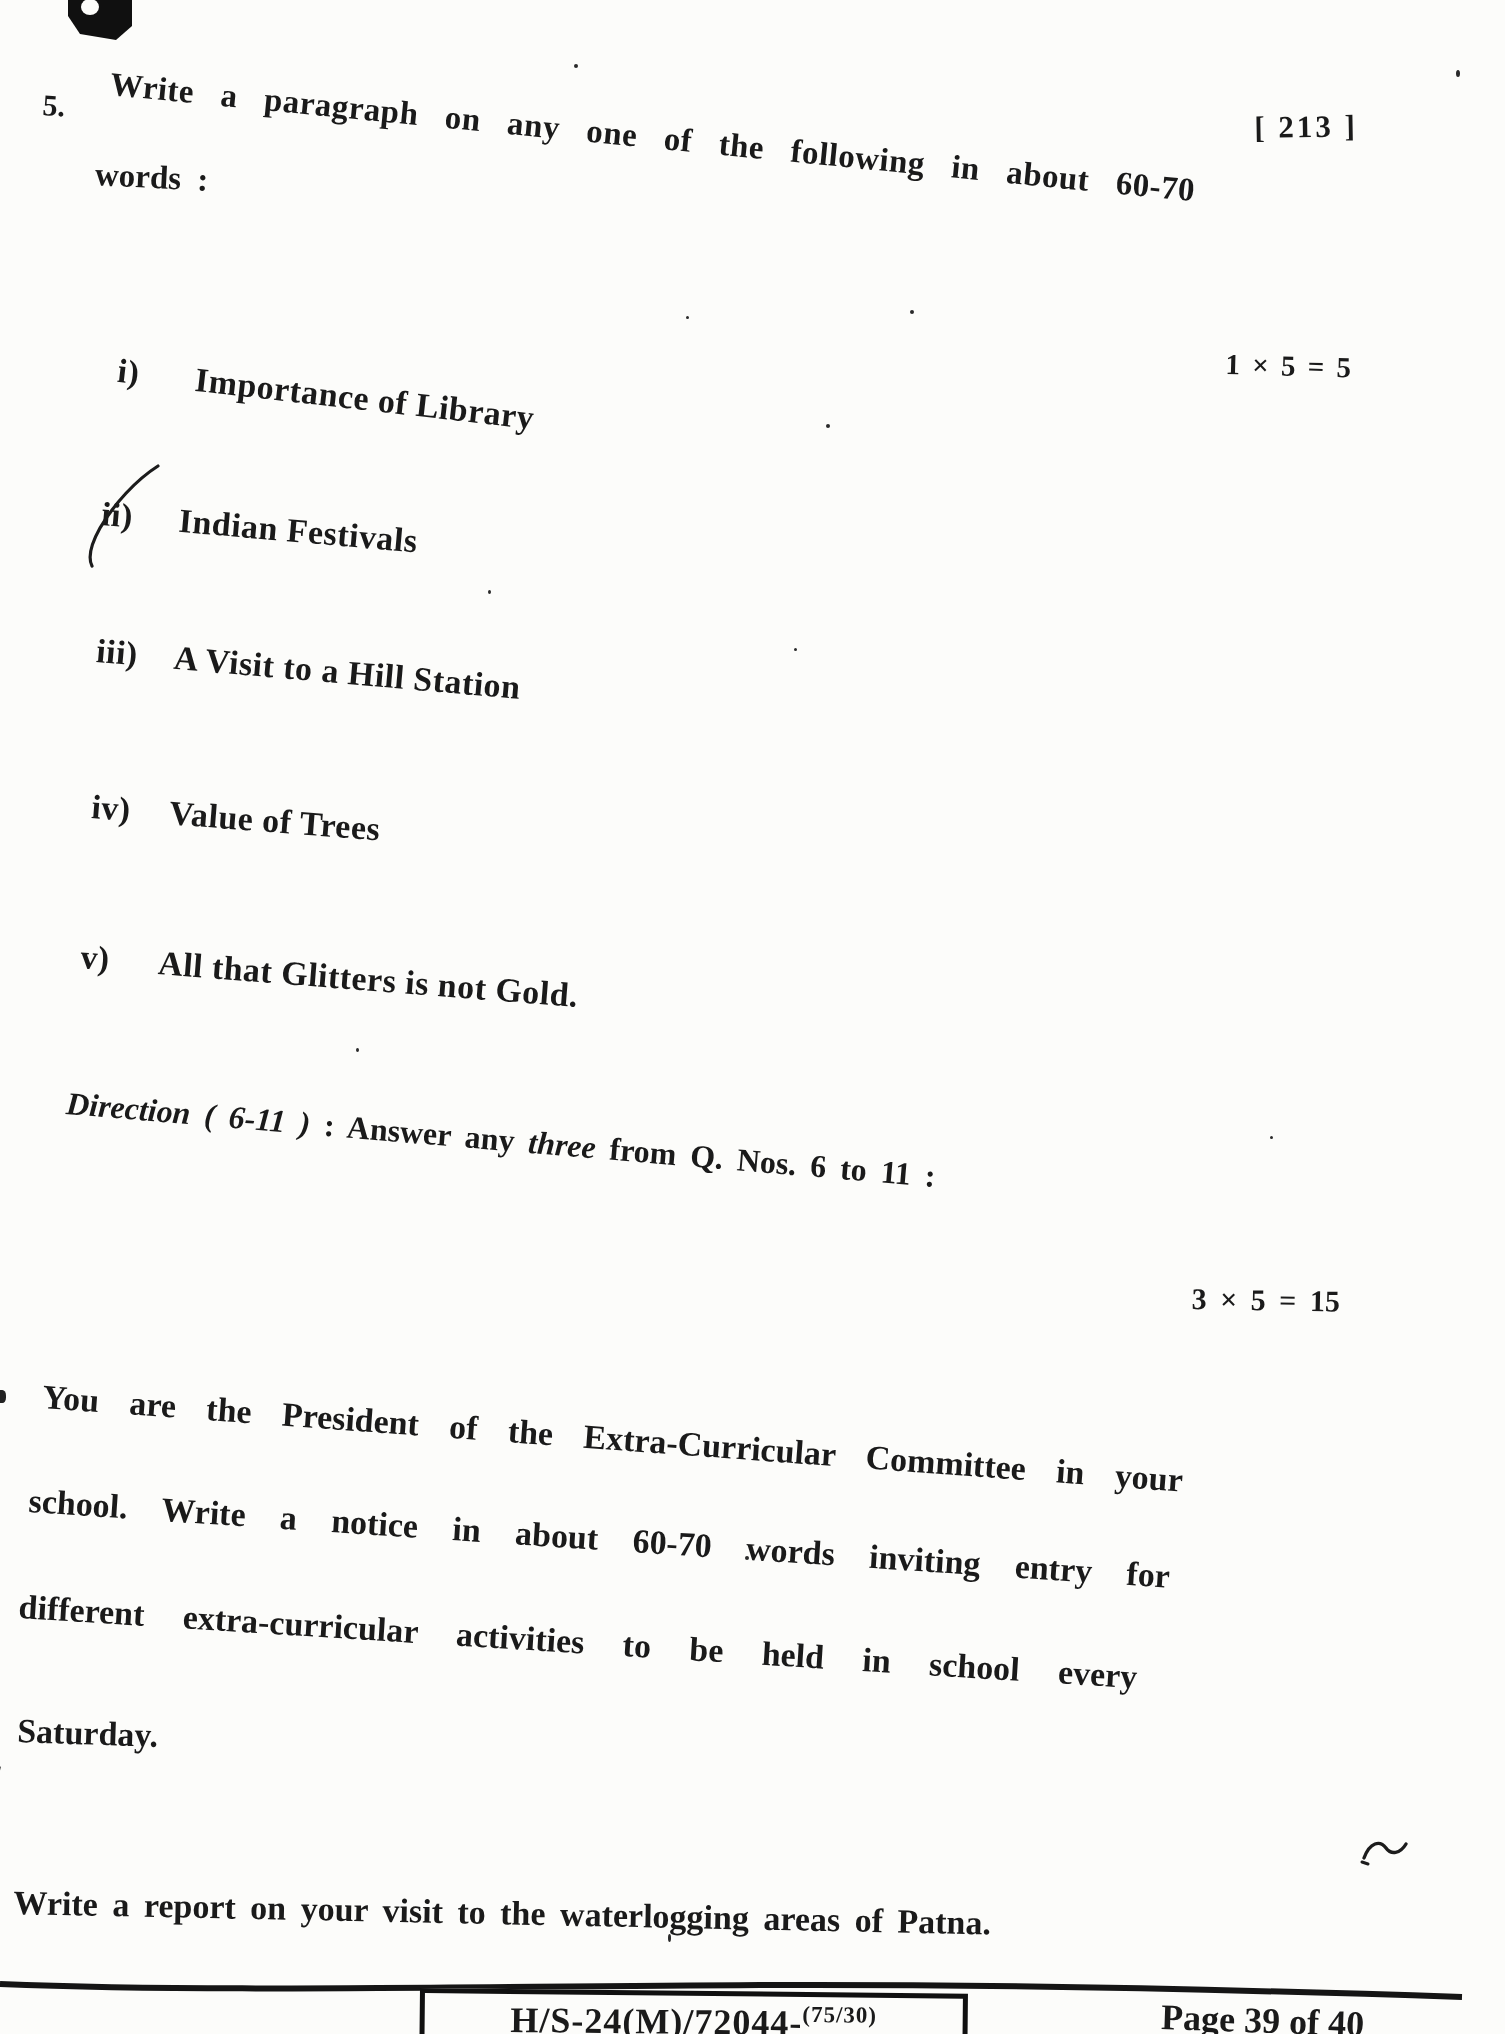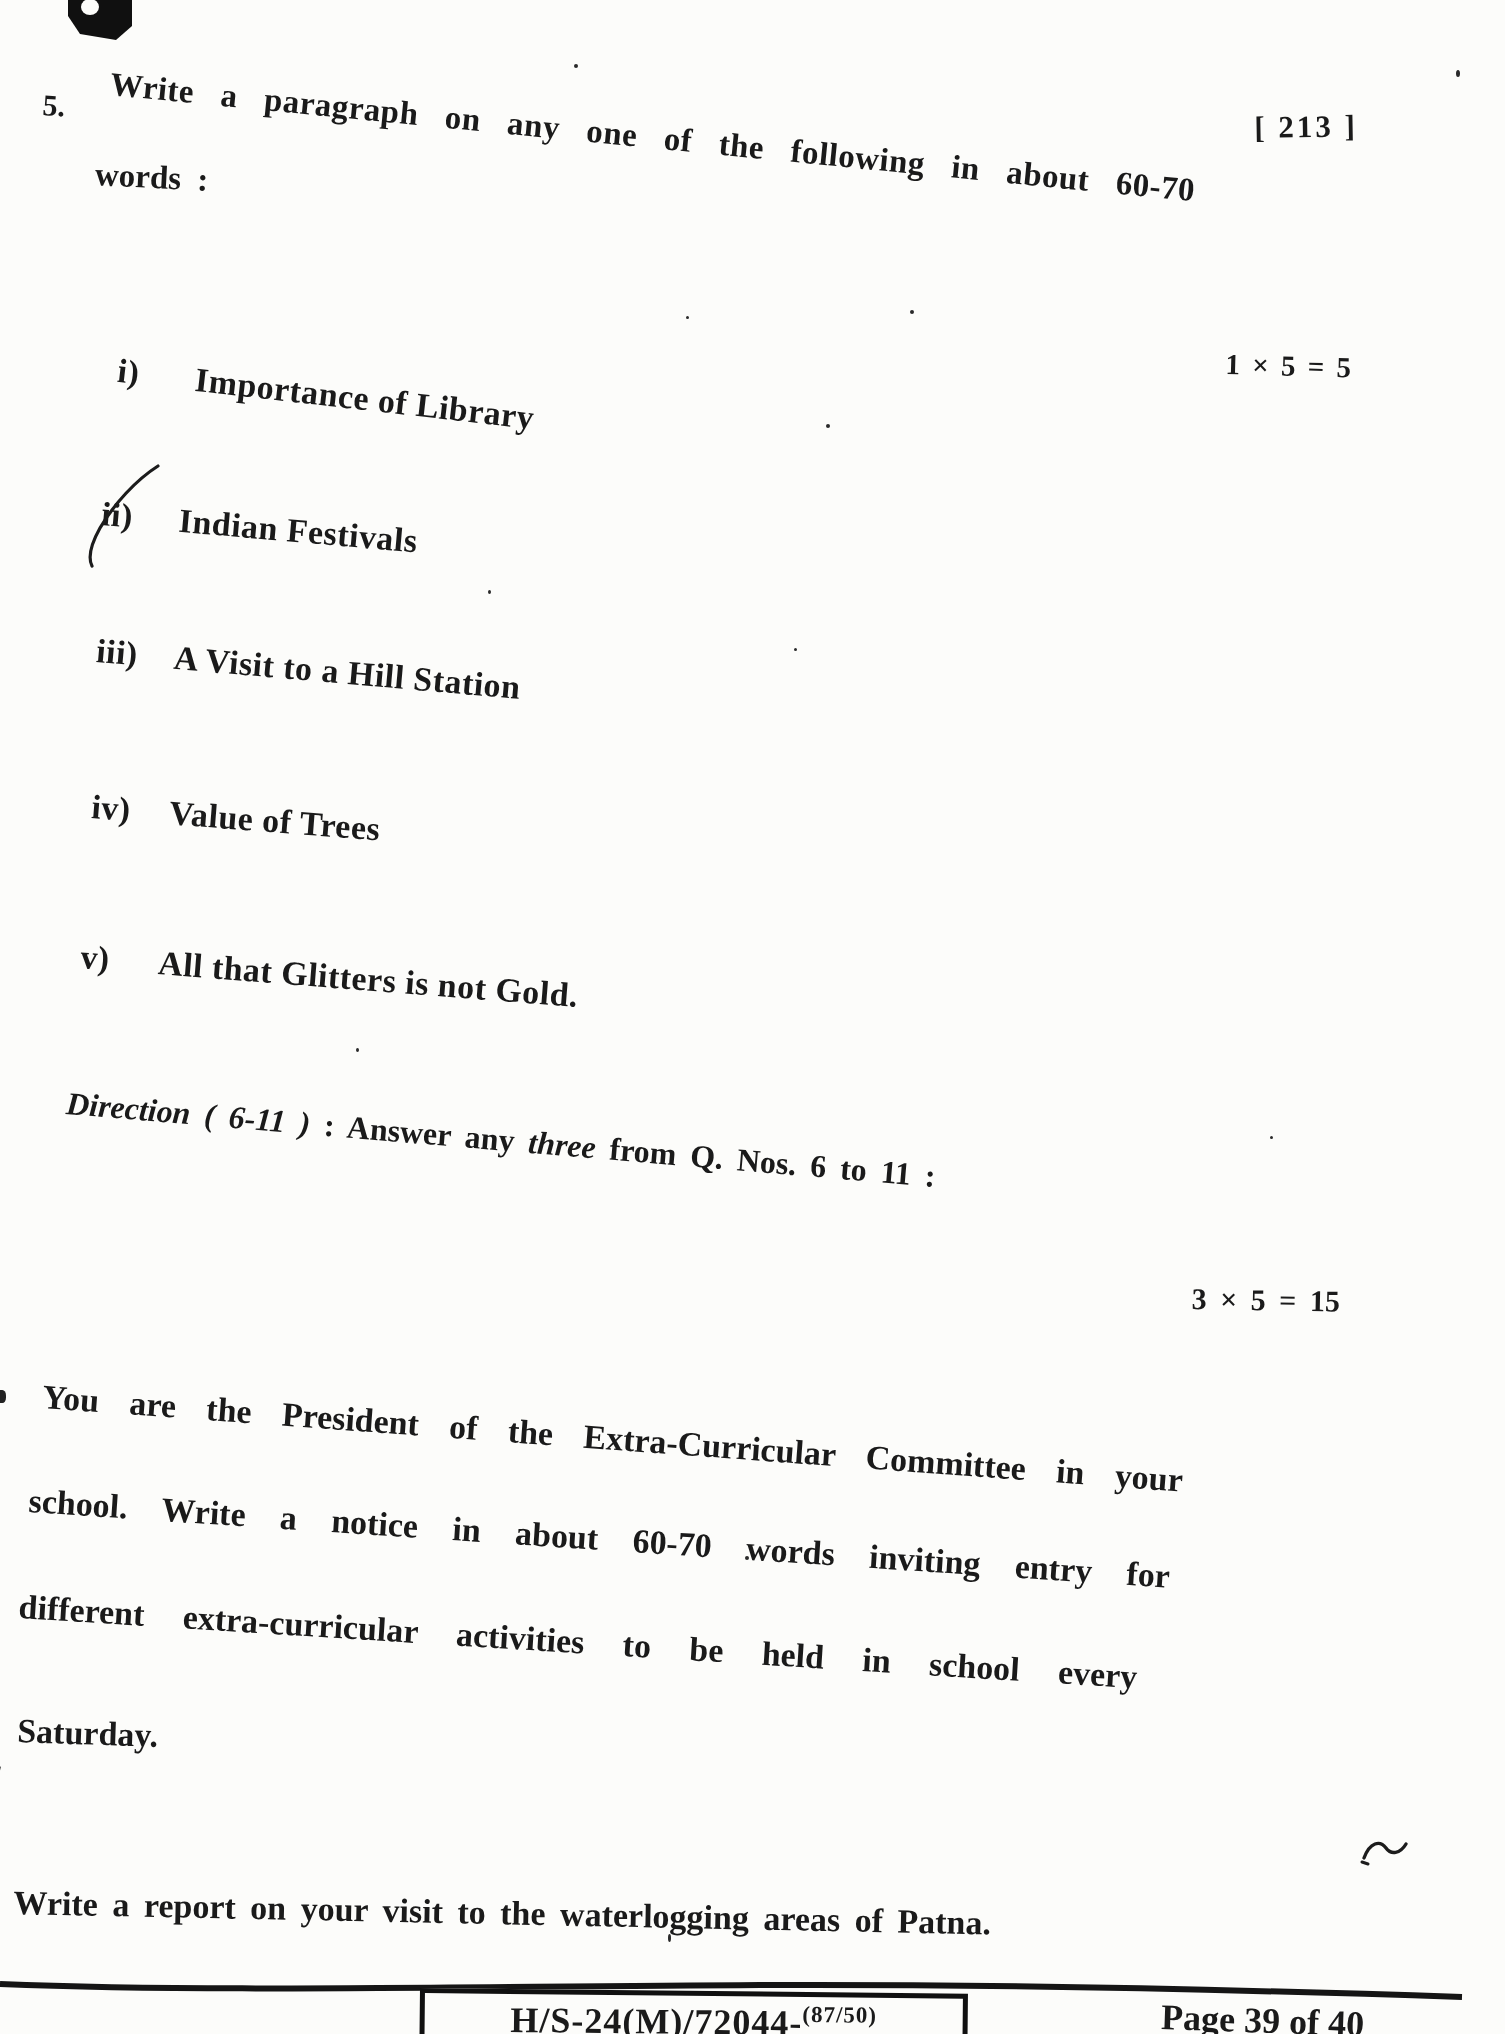--- a/index.html
+++ b/index.html
@@ -111,21 +111,21 @@
   </svg>
 
   <div class="abs q7-l1">Write a report on your visit to the waterlogging areas of Patna.</div>
 
   <svg class="abs footer-rule" width="1505" height="40" viewBox="0 0 1505 40">
     <path d="M0,16 C200,24 420,19 760,17 C1000,16 1250,22 1462,29" fill="none" stroke="#151515" stroke-width="6"></path>
   </svg>
 
   <div class="abs footer-box">
     <span class="code">H/S-24(M)/72044-</span>
-      <span class="code-sm">(87/50)</span>
+      <span class="code-sm">(75/30)</span>
   </div>
   <div class="abs pageinfo">Page 39 of 40</div>
 
   <div>
     <div class="speck" style="left:574px;top:64px;width:4px;height:4px;"></div>
     <div class="speck" style="left:1456px;top:70px;width:4px;height:7px;"></div>
     <div class="speck" style="left:910px;top:310px;width:4px;height:4px;"></div>
     <div class="speck" style="left:686px;top:316px;width:3px;height:3px;"></div>
     <div class="speck" style="left:826px;top:424px;width:4px;height:4px;"></div>
     <div class="speck" style="left:488px;top:590px;width:3px;height:4px;"></div>

